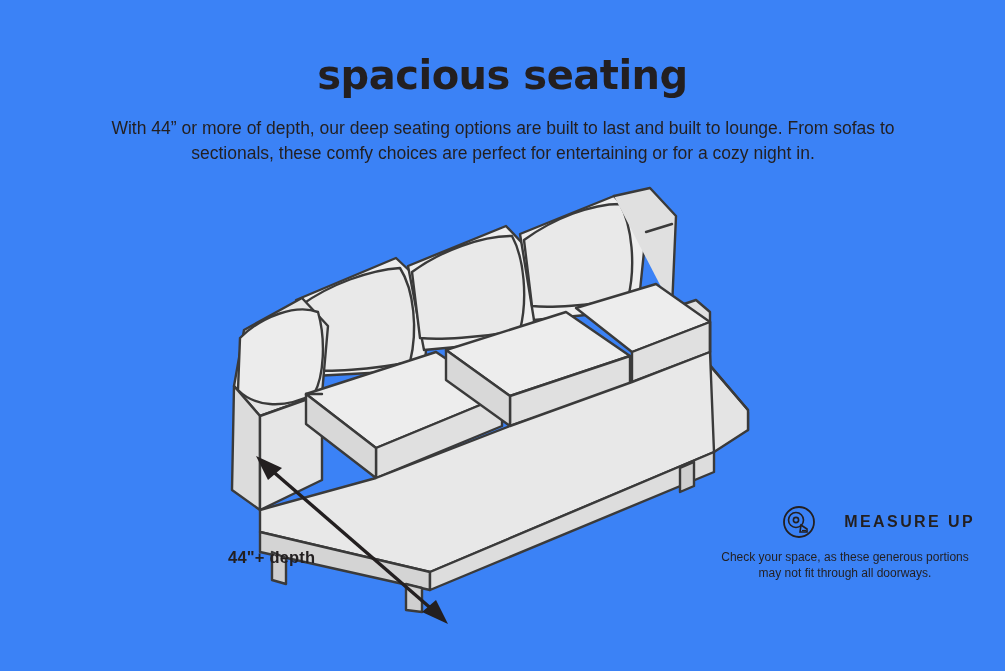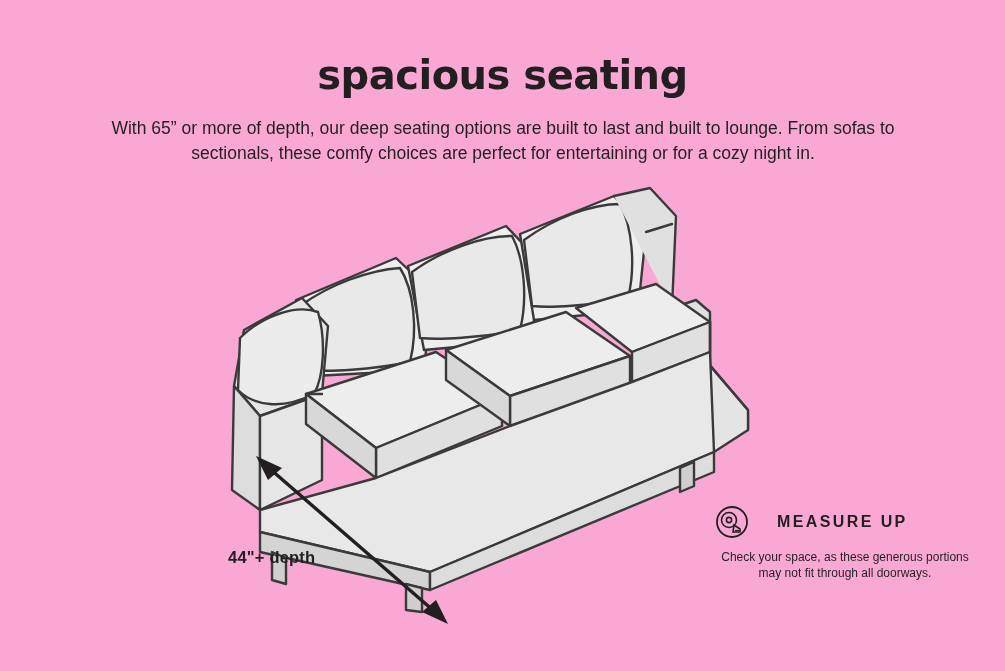--- a/index.html
+++ b/index.html
@@ -12,21 +12,21 @@
     height: 671px;
     overflow: hidden;
     font-family: "Liberation Sans", sans-serif;
     color: #1a1a1a;
     position: relative;
   }
   .page {
     position: relative;
     width: 1005px;
     height: 671px;
-    background: #f9a8d4;
+    background: #3b82f6;
   }
   .headline {
     position: absolute;
     top: 52px;
     left: 0;
     width: 1005px;
     text-align: center;
     font-size: 40px;
     font-weight: bold;
     letter-spacing: -0.5px;
@@ -63,21 +63,21 @@
   .measure-block {
     position: absolute;
     right: 30px;
     top: 505px;
     width: 260px;
     text-align: center;
   }
   .measure-head {
     display: flex;
     align-items: center;
-    justify-content: flex-start;
+    justify-content: flex-end;
     gap: 28px;
     margin-bottom: 10px;
   }
   .measure-title {
     font-size: 16px;
     font-weight: bold;
     letter-spacing: 2.4px;
     color: #231f20;
   }
   .measure-body {
@@ -91,21 +91,21 @@
     flex: 0 0 34px;
   }
 </style>
 </head>
 <body>
 
 <div class="page">
 
   <div class="headline">spacious seating</div>
 
-  <div class="subhead">With 65” or more of depth, our deep seating options are built to last and built to lounge. From sofas to sectionals, these comfy choices are perfect for entertaining or for a cozy night in.</div>
+  <div class="subhead">With 44” or more of depth, our deep seating options are built to last and built to lounge. From sofas to sectionals, these comfy choices are perfect for entertaining or for a cozy night in.</div>
 
   <div class="illustration">
     <svg viewBox="0 0 600 450" width="600" height="450" xmlns="http://www.w3.org/2000/svg">
       <g fill="none" stroke="#3a3a3a" stroke-width="2.4" stroke-linejoin="round" stroke-linecap="round">
 
         <path d="M462 128 L486 120 L500 132 L500 214 L538 232 L538 250 L470 228 Z" fill="#e0e0e0"></path>
 
         <path d="M455 132 L538 230 L538 250 L504 272 L452 236 Z" fill="#e4e4e4"></path>
         <path d="M452 130 L538 230"></path>
 

